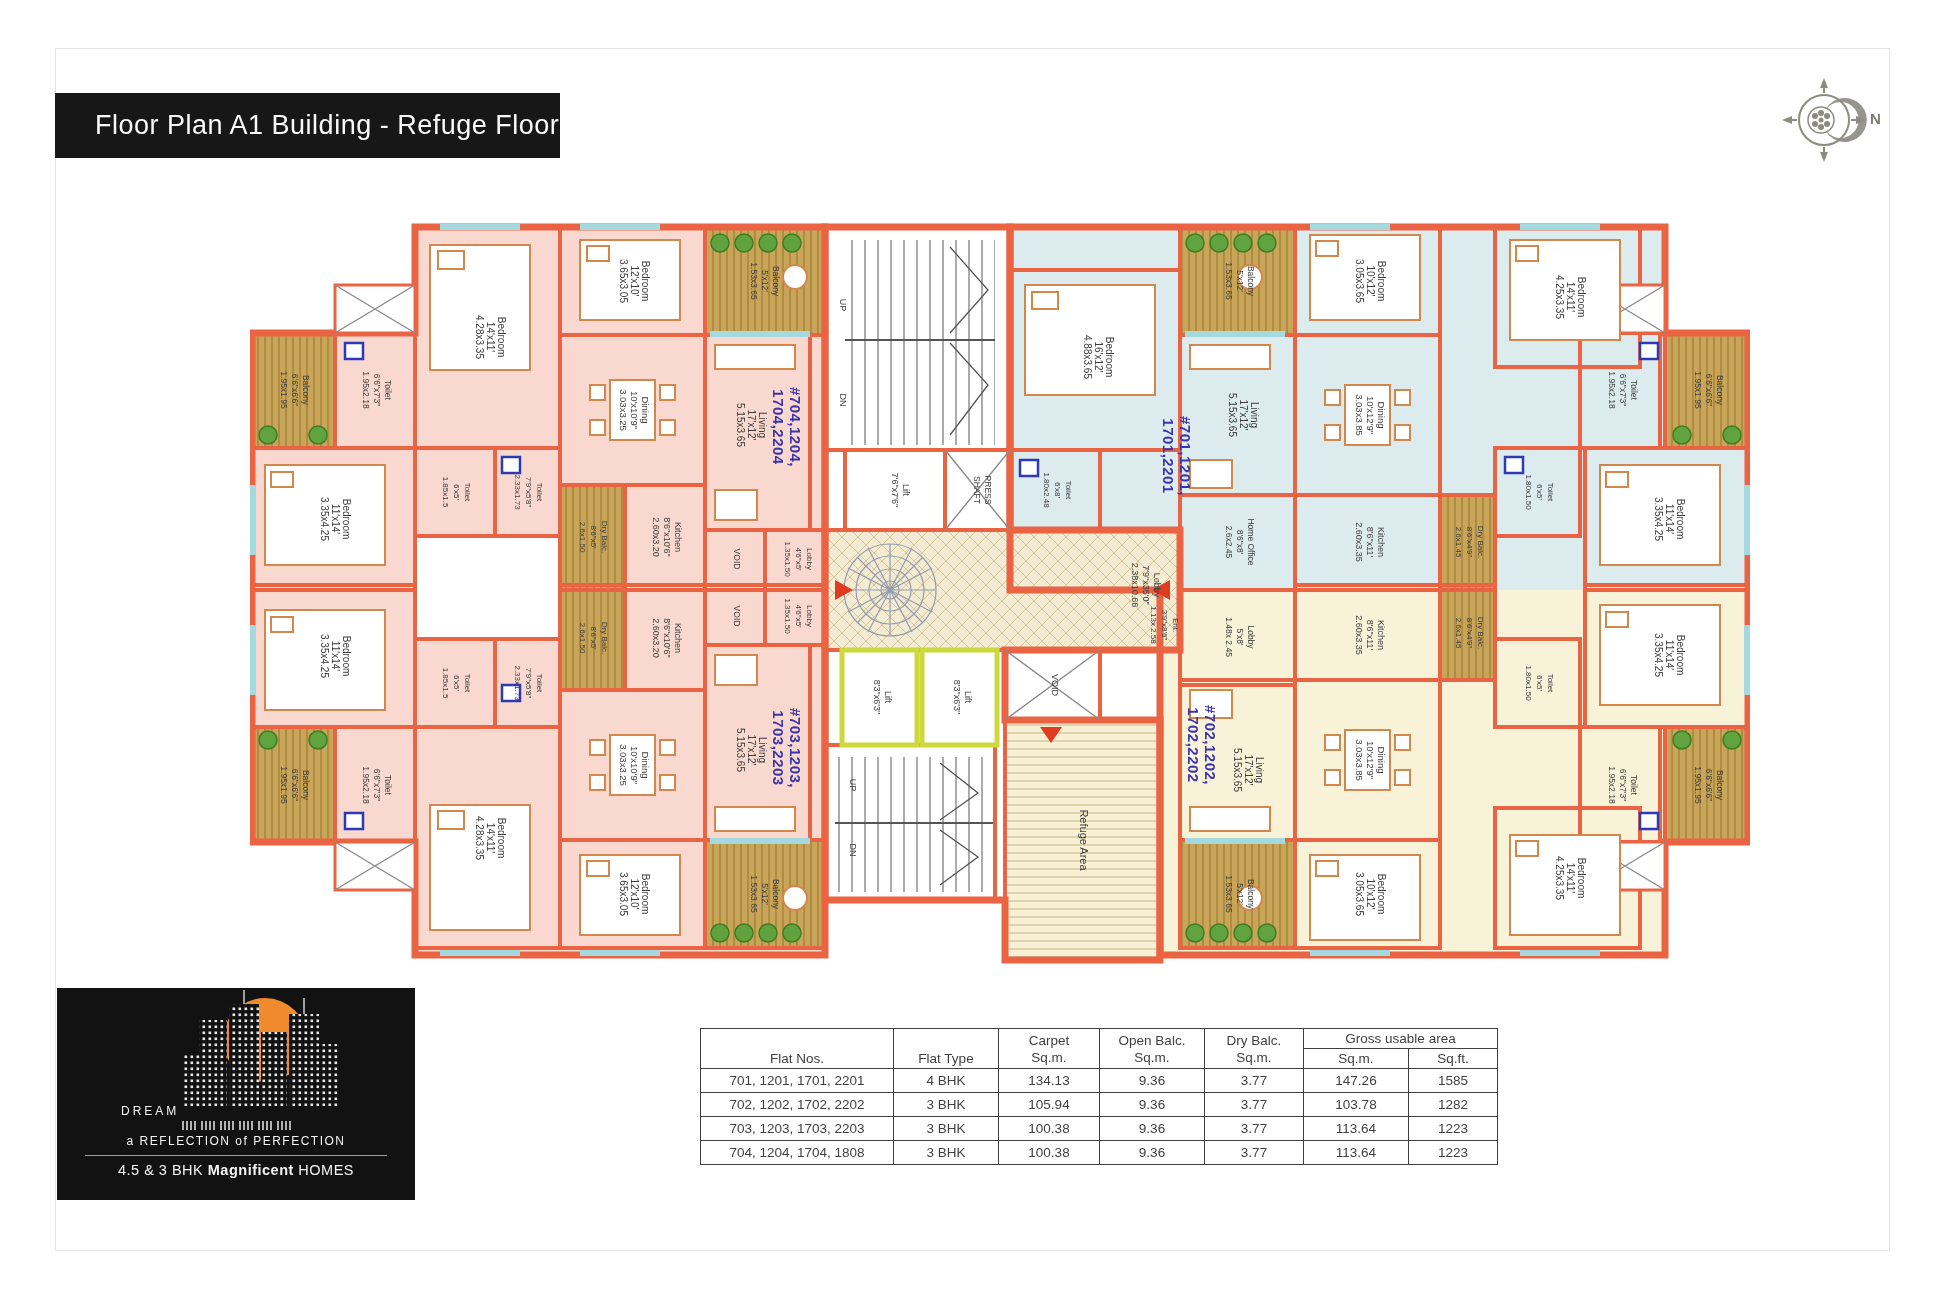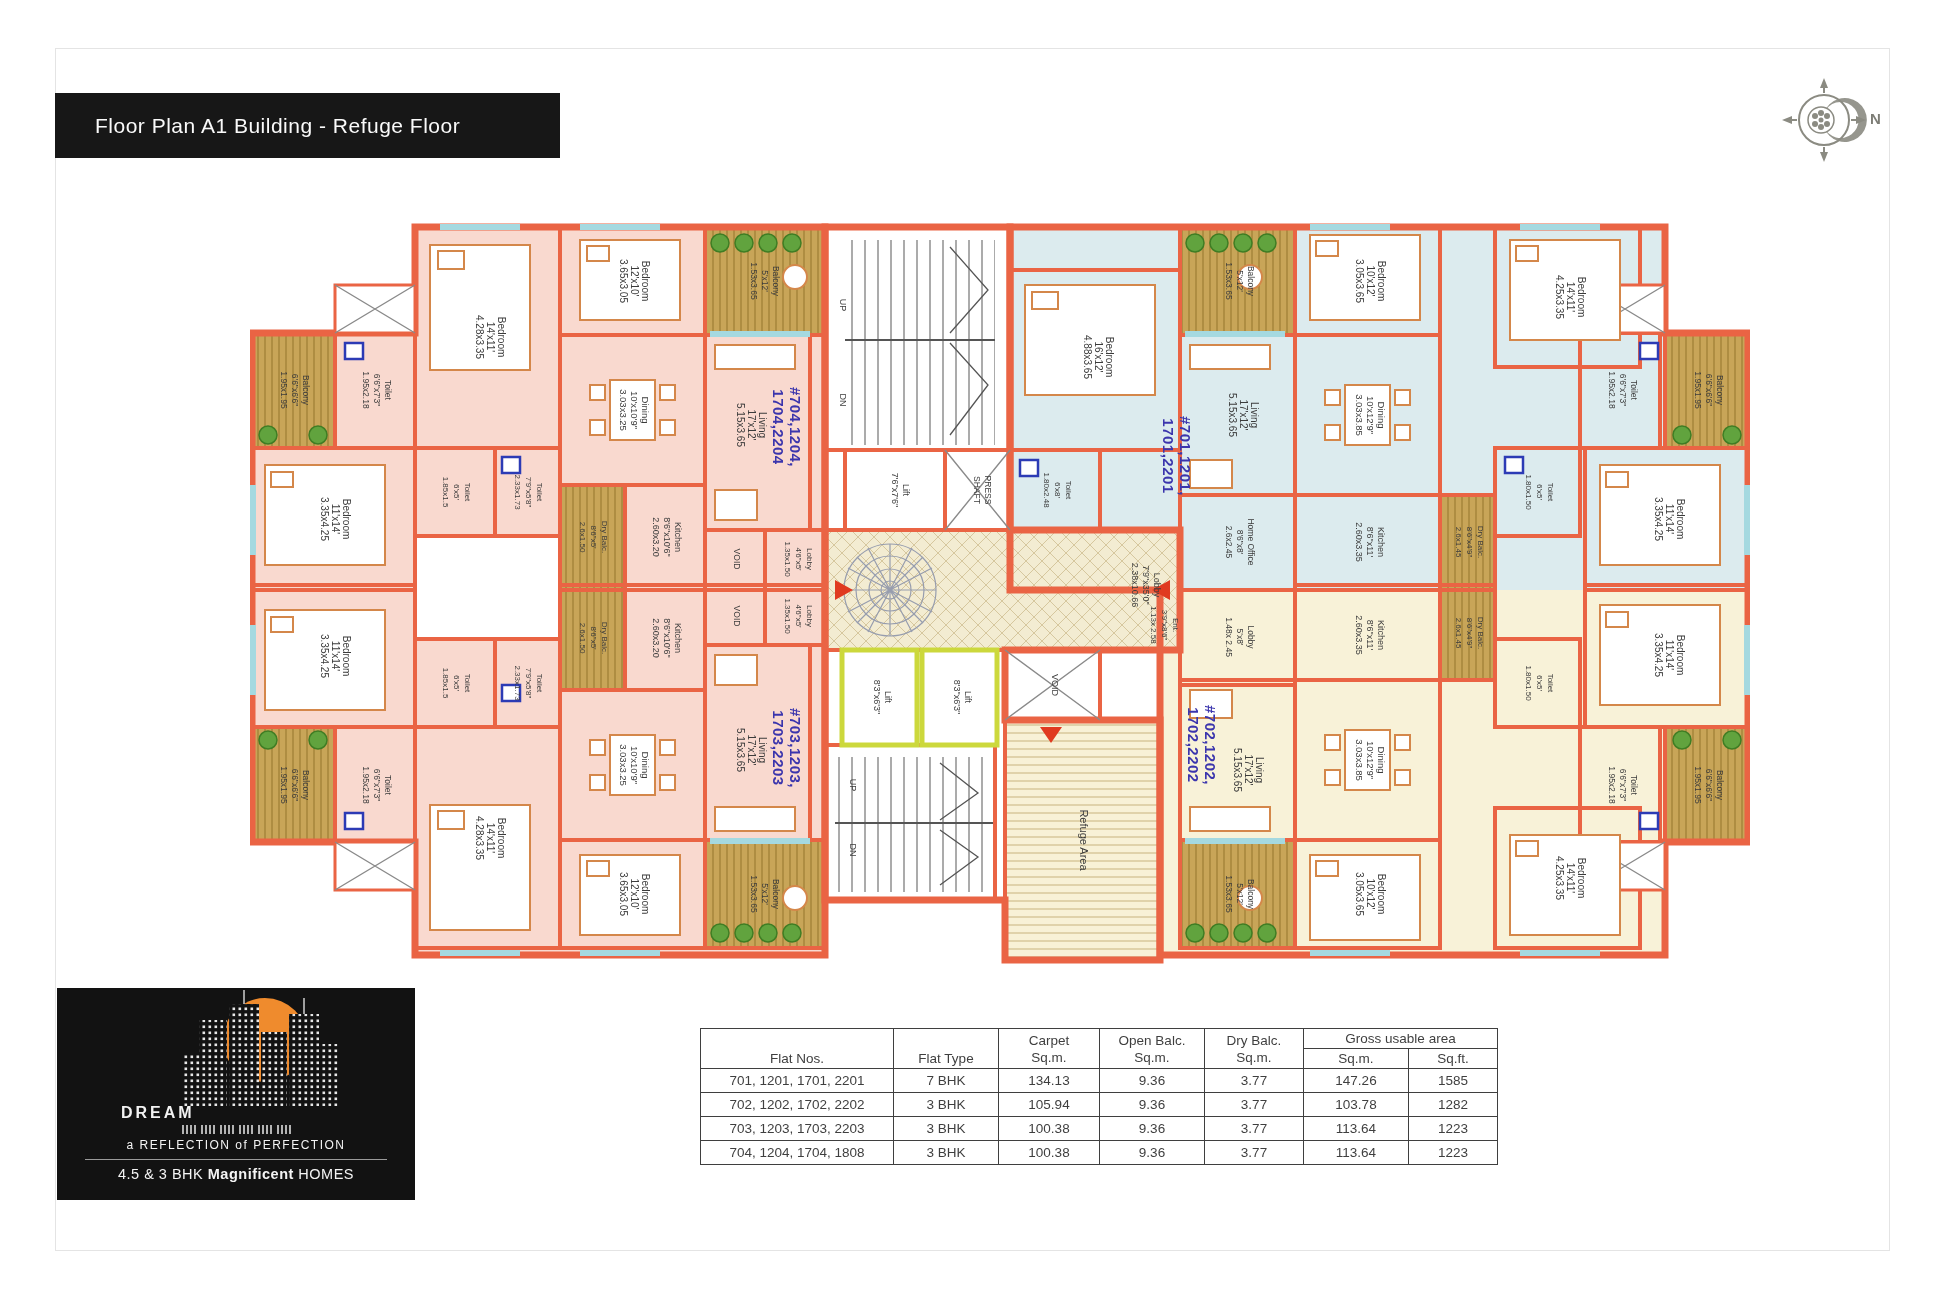--- a/index.html
+++ b/index.html
@@ -1,29 +1,29 @@
 <!DOCTYPE html>
 <html><head>
 <meta charset="utf-8">
 <style>
   html,body{margin:0;padding:0;background:#fff;width:1944px;height:1296px;overflow:hidden;
     font-family:"Liberation Sans",sans-serif;}
   .abs{position:absolute;}
   #card-border{left:55px;top:48px;width:1833px;height:1201px;border:1px solid #e4e4e4;}
   #title-bar{left:55px;top:93px;width:505px;height:65px;background:#171717;color:#fafafa;
-    font-size:21px;letter-spacing:.5px;line-height:65px;padding-left:40px;box-sizing:border-box;}
+    font-size:27px;letter-spacing:.5px;line-height:65px;padding-left:40px;box-sizing:border-box;}
   #compass{left:1778px;top:72px;}
   #compass .n{position:absolute;left:92px;top:38px;font-size:15px;font-weight:bold;color:#7d7d76;}
   #plan{left:250px;top:185px;}
   svg text{font-family:"Liberation Sans",sans-serif;}
   .plbl{text-anchor:middle;fill:#3b3b3b;}
   .unit{fill:#3b35ad;font-weight:bold;letter-spacing:.5px;}
   
   #logo{left:57px;top:988px;width:358px;height:212px;background:#121212;color:#fff;overflow:hidden;}
-  #logo .dream{margin:-6px 0 0 64px;font-size:16px;font-weight:bold;letter-spacing:3px;color:#f2f2f2;}
+  #logo .dream{margin:-6px 0 0 64px;font-size:12px;font-weight:normal;letter-spacing:3px;color:#f2f2f2;}
   #logo .brand{margin:0px 0 0 0;text-align:center;font-family:"Liberation Serif",serif;font-weight:bold;
     font-size:33px;letter-spacing:3px;color:#d5a05f;line-height:30px;}
   #logo .blocks{display:flex;justify-content:center;gap:5px;margin-top:3px;}
   #logo .blocks i{width:14px;height:9px;background:
     repeating-linear-gradient(90deg,#cfcfcf 0 2px,#121212 2px 4px);opacity:.85;}
   #logo .tagline{margin:4px 28px 0 28px;text-align:center;font-size:12px;letter-spacing:1.5px;
     color:#f4f4f4;padding-bottom:7px;border-bottom:1px solid #9a9a9a;}
   #logo .homes{margin-top:6px;text-align:center;font-size:14.5px;letter-spacing:.5px;color:#f4f4f4;}
   #logo .homes b{font-weight:bold;}
   
@@ -614,21 +614,21 @@
         <th colspan="2">Gross usable area</th>
       </tr>
       <tr>
         <th class="gm">Sq.m.</th>
         <th class="gf">Sq.ft.</th>
       </tr>
     </thead>
     <tbody>
       <tr>
         <td>701, 1201, 1701, 2201</td>
-          <td>7 BHK</td>
+          <td>4 BHK</td>
           <td>134.13</td>
           <td>9.36</td>
           <td>3.77</td>
           <td>147.26</td>
           <td>1585</td>
       </tr>
       <tr>
         <td>702, 1202, 1702, 2202</td>
           <td>3 BHK</td>
           <td>105.94</td>

